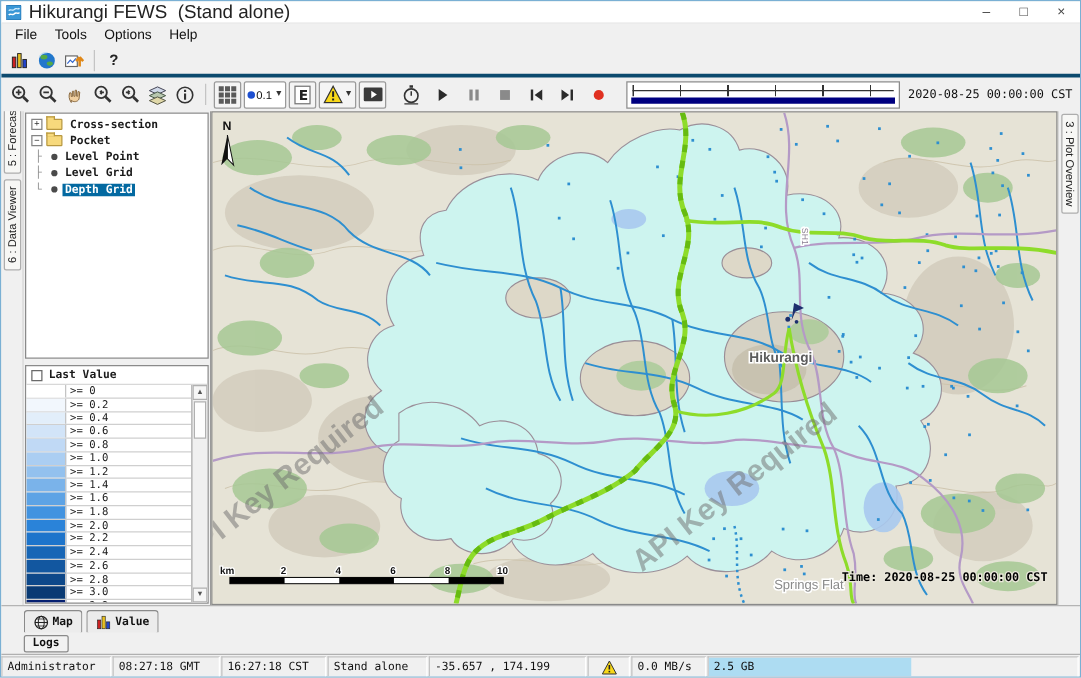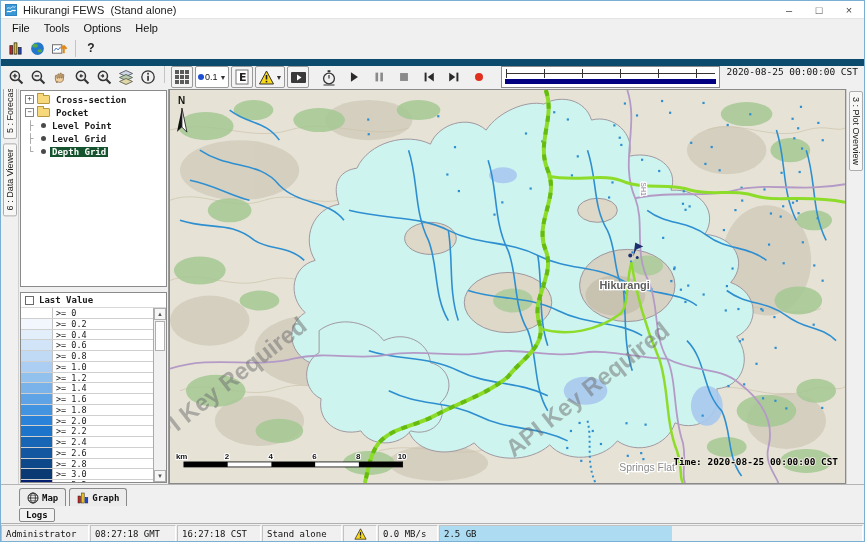--- a/index.html
+++ b/index.html
@@ -3,31 +3,31 @@
 <meta charset="utf-8">
 <style>
   *{box-sizing:border-box;margin:0;padding:0}
   html,body{width:865px;height:542px;overflow:hidden}
   body{font-family:"Liberation Sans","DejaVu Sans",sans-serif;background:#f0f0f0;border:1px solid #7ab0d4}
   .mono{font-family:"DejaVu Sans Mono",monospace}
 
   
   .titlebar{height:18px;background:#fff;display:flex;align-items:center;padding-left:4px;border-bottom:1px solid #e4e4e4}
   .app-icon{width:12px;height:12px;margin-right:6px;flex:0 0 auto}
-  .title-text{font-size:11px;color:#222;white-space:pre}
+  .title-text{font-size:15px;color:#222;white-space:pre}
   .win-controls{margin-left:auto;display:flex;height:100%}
   .win-btn{width:30px;height:100%;display:flex;align-items:center;justify-content:center;font-size:11px;color:#444}
 
   
   .menubar{height:18px;background:#f0f0f0;display:flex;align-items:center;padding-left:4px}
   .menu-item{font-size:11px;color:#111;padding:1px 7px}
 
   
   .toolbar1{height:22px;background:#f0f0f0;display:flex;align-items:center;padding-left:3px}
-  .toolbar2{height:30px;background:#f0f0f0;display:flex;padding:0 4px;border-top:7px solid #0c4a6e}
+  .toolbar2{height:30px;background:#f0f0f0;display:flex;align-items:center;padding:0 4px;border-top:3px solid #0c4a6e}
   .tbtn{width:22px;height:22px;display:flex;align-items:center;justify-content:center;flex:0 0 auto}
   .tbtn svg{display:block}
   .tbtn.boxed{border:1px solid #9a9a9a;background:#f4f4f4;width:22px;height:22px;border-radius:2px;margin:0 1px}
   .sep{width:1px;height:17px;background:#c4c4c4;margin:0 5px;flex:0 0 auto}
   .help-btn{font-size:12px;font-weight:bold;color:#222;width:20px;text-align:center}
   .combo{display:flex;align-items:center;border:1px solid #9a9a9a;background:#fff;height:22px;padding:0 2px;margin:0 1px;border-radius:2px;flex:0 0 auto}
   .combo .cdot{width:6px;height:6px;border-radius:50%;background:#1d4fd0;margin-right:1px}
   .combo .cval{font-size:9px;color:#111}
   .combo .carr{font-size:7px;color:#333;margin-left:2px}
   .timeline{flex:1;height:22px;border:1px solid #8a8a8a;background:#fff;margin:0 4px 0 8px;position:relative;min-width:120px}
@@ -48,21 +48,21 @@
   
   .left-panel{width:150px;background:#f0f0f0;display:flex;flex-direction:column;border-right:1px solid #9a9a9a;padding:1px}
   .tree-panel{height:197px;background:#fff;border:1px solid #8a8a8a;overflow:hidden;padding-top:2px}
   .tree-row{height:13px;display:flex;align-items:center;padding-left:4px;font-family:"DejaVu Sans Mono",monospace;font-size:9px;font-weight:bold;color:#1a1a1a;white-space:nowrap}
   .exp{width:9px;height:9px;border:1px solid #848484;background:#fff;font:7px/7px "DejaVu Sans Mono",monospace;text-align:center;color:#333;margin-right:3px;flex:0 0 auto}
   .folder{width:13px;height:9px;background:#f7d97c;border:1px solid #b89840;border-radius:1px;position:relative;margin-right:4px;flex:0 0 auto}
   .folder::before{content:"";position:absolute;top:-3px;left:-1px;width:5px;height:2px;background:#f7d97c;border:1px solid #b89840;border-bottom:none}
   .tconn{color:#909090;width:12px;margin-left:3px;flex:0 0 auto}
   .bullet{width:5px;height:5px;border-radius:50%;background:#4a4a4a;margin:0 4px 0 1px;flex:0 0 auto}
   .tlabel{padding:0 2px}
-  .tlabel.sel{background:#14532d;color:#fff}
+  .tlabel.sel{background:#0369a1;color:#fff}
   .splitter{height:5px}
 
   
   .legend-panel{flex:1;background:#fff;border:1px solid #8a8a8a;display:flex;flex-direction:column;overflow:hidden}
   .legend-header{height:15px;display:flex;align-items:center;padding-left:4px;font-family:"DejaVu Sans Mono",monospace;font-size:9px;font-weight:bold;color:#1a1a1a;border-bottom:1px solid #d8d8d8}
   .chk{width:9px;height:9px;border:1px solid #6a6a6a;background:#fff;margin-right:5px;flex:0 0 auto}
   .legend-body{flex:1;display:flex;overflow:hidden}
   .legend-rows{flex:1;overflow:hidden}
   .legend-row{height:10.75px;display:flex;border-bottom:1px solid #cfcfcf}
   .sw{width:32px;border-right:1px solid #c4c4c4;flex:0 0 auto}
@@ -681,33 +681,34 @@
         <line x1="1.8" y1="8.8" x2="10.2" y2="8.8" stroke="#222" stroke-width="0.6"></line>
       </svg>
     <span>Map</span>
   </span>
   <span class="btab">
     <svg width="12" height="12" viewBox="0 0 12 12">
         <rect x="1" y="4" width="2.6" height="7" fill="#cc2222" stroke="#222" stroke-width="0.5"></rect>
         <rect x="4.6" y="1" width="2.6" height="10" fill="#e8c020" stroke="#222" stroke-width="0.5"></rect>
         <rect x="8.2" y="5.5" width="2.6" height="5.5" fill="#2244cc" stroke="#222" stroke-width="0.5"></rect>
       </svg>
-    <span>Graph</span>
+    <span>Value</span>
   </span>
 </div>
 
 <div class="logs-row">
   <span class="logs-btn">Logs</span>
 </div>
 
 <div class="statusbar">
   <span class="scell" style="width:88px">Administrator</span>
   <span class="scell" style="width:86px">08:27:18 GMT</span>
   <span class="scell" style="width:84px">16:27:18 CST</span>
   <span class="scell" style="width:80px">Stand alone</span>
+  <span class="scell" style="width:126px">-35.657 , 174.199</span>
   <span class="scell" style="width:34px;justify-content:center">
     <svg width="13" height="12" viewBox="0 0 16 15">
         <path d="M8 1 L15 14 H1z" fill="#f8d818" stroke="#333" stroke-width="1"></path>
         <rect x="7.2" y="5" width="1.6" height="4.5" fill="#222"></rect>
         <rect x="7.2" y="10.8" width="1.6" height="1.6" fill="#222"></rect>
       </svg>
   </span>
   <span class="scell" style="width:60px">0.0 MB/s</span>
   <span class="scell">
     <span class="mem-fill"></span>

